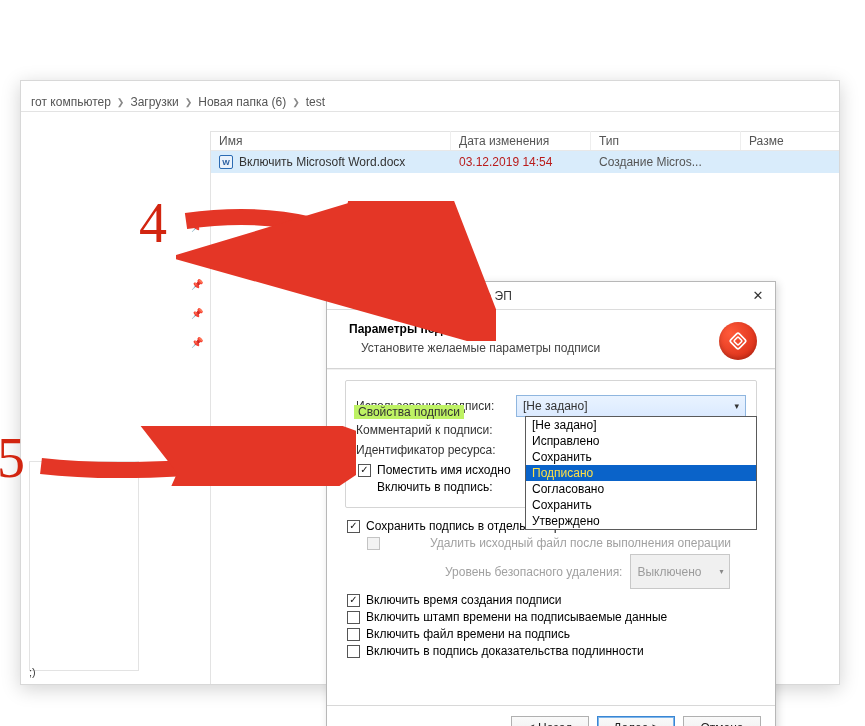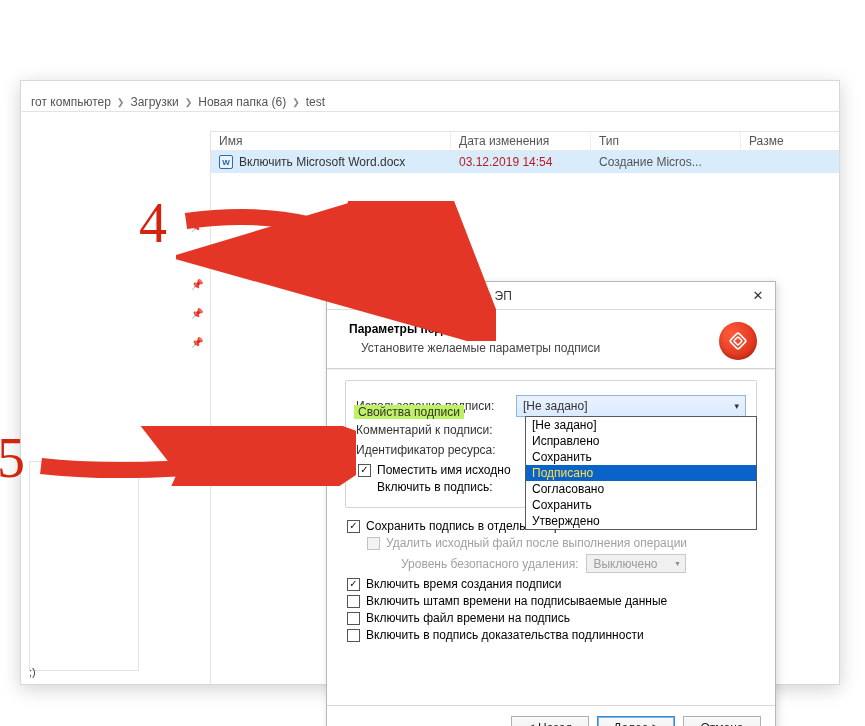--- a/index.html
+++ b/index.html
@@ -174,26 +174,26 @@
   .dropdown .opt.sel { background:#0a63c9; color:#fde047; }
 
   .chk-row { display:flex; align-items:center; gap:6px; margin: 3px 0 3px 2px; }
   .chk {
     width:13px;height:13px;border:1px solid #555;
     display:inline-flex;align-items:center;justify-content:center;
     font-size:10px; color:#111; background:#fff; flex:none;
   }
   .chk.checked::after { content:"✓"; line-height:1; }
   .chk.disabled { border-color:#c3c3c3; background:#f3f3f3; }
-  .lbl.disabled { color:#a1a1a1; }
+  .lbl.disabled { color:#a1a1a1;margin-left:44px; }
   .indent { margin-left: 22px; }
 
   .sub-row { display:flex; align-items:center; gap:8px; margin: 4px 0 4px 56px; }
   .sub-row .sel-disabled {
-    min-width: 100px; height:19px; border:1px solid #c8c8c8; background:#f0f0f0;
+    min-width: 100px; height:35px; border:1px solid #c8c8c8; background:#f0f0f0;
     color:#9c9c9c; display:flex; align-items:center; padding:0 6px; gap:14px;
   }
   .sub-row .sel-disabled .caret { font-size:8px; color:#888; margin-left:auto; }
 
   
   .dlg-footer {
     position:absolute; left:0; right:0; bottom:0;
     border-top:1px solid #d8d8d8;
     display:flex; justify-content:flex-end; gap:8px;
     padding: 10px 14px;

